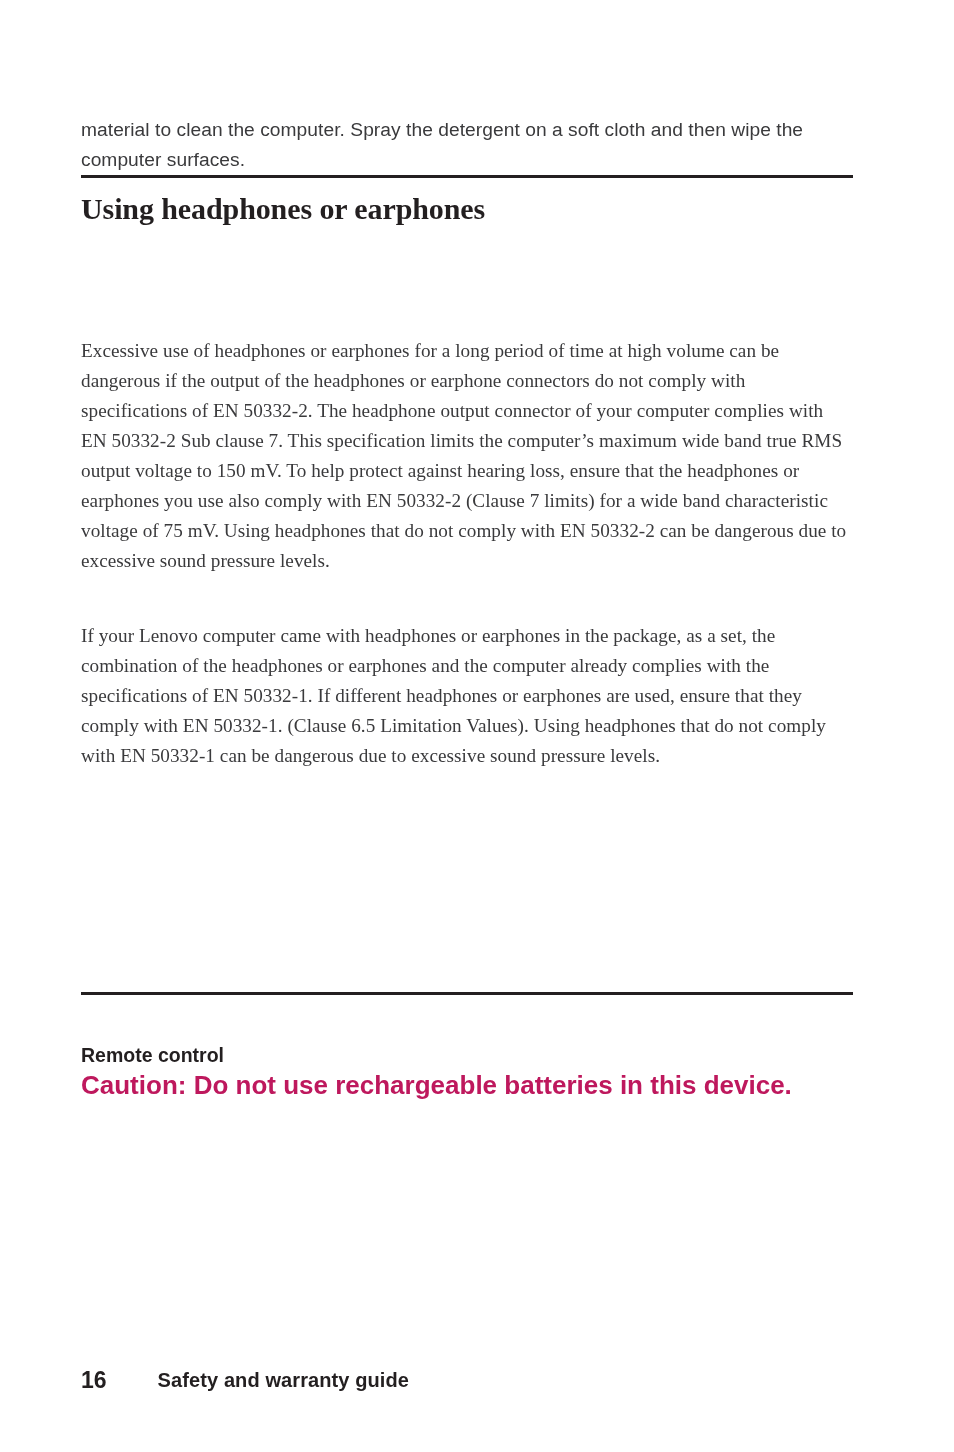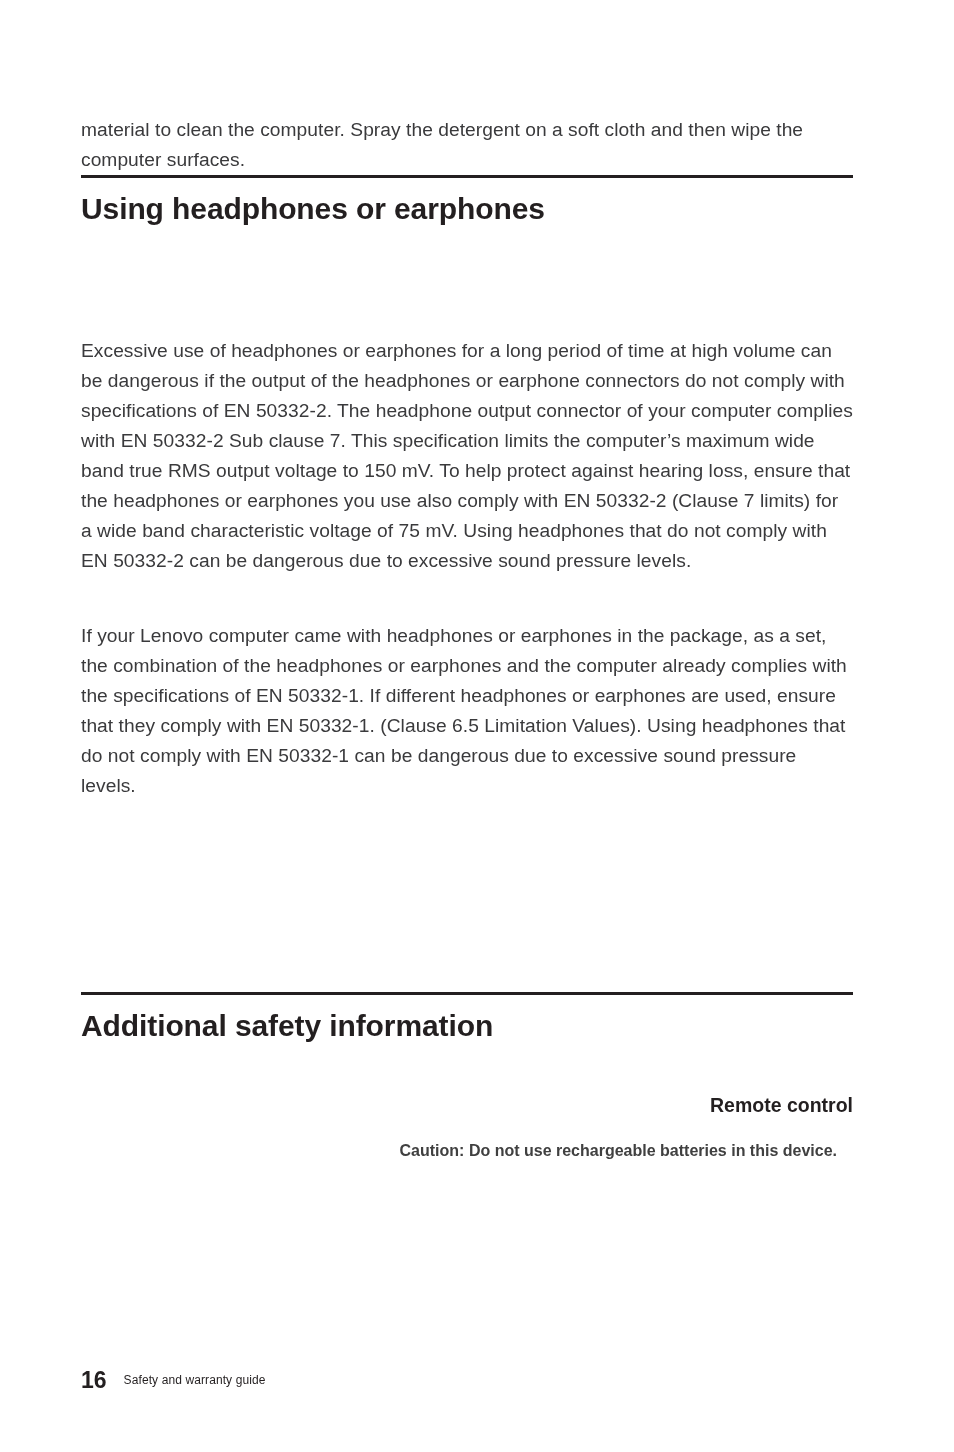--- a/index.html
+++ b/index.html
@@ -66,20 +66,21 @@
     font-weight: 700;
     color: #231f20;
     letter-spacing: -0.1px;
   }
 
   .sec-headphones {
     position: absolute;
     top: 175px;
     left: 0;
     width: 772px;
+    font-family: Liberation Serif, serif;
   }
 
   .sec-headphones .para-block {
     padding-top: 18px;
   }
 
   .para-gap {
     height: 45px;
   }
 
@@ -96,50 +97,50 @@
 
   h2.sub-title {
     margin: 0;
     font-size: 19.5px;
     line-height: 30px;
     font-weight: 700;
     color: #231f20;
   }
 
   p.caution-text {
-    margin: 16px;
-    font-size: 16px;
+    margin: 0;
+    font-size: 26px;
     line-height: 30px;
     font-weight: 700;
-    color: #404040;
+    color: #be185d;
   }
 
   .remote-block {
     padding-top: 45px;
-    text-align: right;
   }
 
   .footer {
     position: absolute;
     left: 81px;
     top: 1366px;
     width: 772px;
     display: flex;
     align-items: flex-start;
+    gap: 34px;
   }
   .footer .page-num {
     font-size: 23px;
     font-weight: 700;
     color: #231f20;
     line-height: 28px;
     margin-right: 17px;
   }
   .footer .footer-label {
-    font-size: 12px;
-    font-weight: 400;
+    font-size: 20px;
+    font-weight: 700;
     color: #231f20;
     line-height: 28px;
     letter-spacing: 0.1px;
   }
 </style>
 </head>
 <body>
 
 <div class="page">
 
@@ -157,21 +158,20 @@
         <div class="para-gap"></div>
         <div class="para-gap"></div>
         <p class="body-text">Excessive use of headphones or earphones for a long period of time at high volume can be dangerous if the output of the headphones or earphone connectors do not comply with specifications of EN 50332-2. The headphone output connector of your computer complies with EN 50332-2 Sub clause 7. This specification limits the computer’s maximum wide band true RMS output voltage to 150 mV. To help protect against hearing loss, ensure that the headphones or earphones you use also comply with EN 50332-2 (Clause 7 limits) for a wide band characteristic voltage of 75 mV. Using headphones that do not comply with EN 50332-2 can be dangerous due to excessive sound pressure levels.</p>
         <div class="para-gap"></div>
         <p class="body-text">If your Lenovo computer came with headphones or earphones in the package, as a set, the combination of the headphones or earphones and the computer already complies with the specifications of EN 50332-1. If different headphones or earphones are used, ensure that they comply with  EN 50332-1. (Clause 6.5 Limitation Values). Using headphones that do not comply with EN 50332-1 can be dangerous due to excessive sound pressure levels.</p>
       </div>
     </div>
 
     <div class="sec-additional">
       <div class="rule"></div>
-      <h1 class="section-title">Additional safety information</h1>
 
 
       <div class="remote-block">
         <h2 class="sub-title">Remote control</h2>
         <p class="caution-text">Caution: Do not use rechargeable batteries in this device.</p>
       </div>
     </div>
 
   </div>
 

